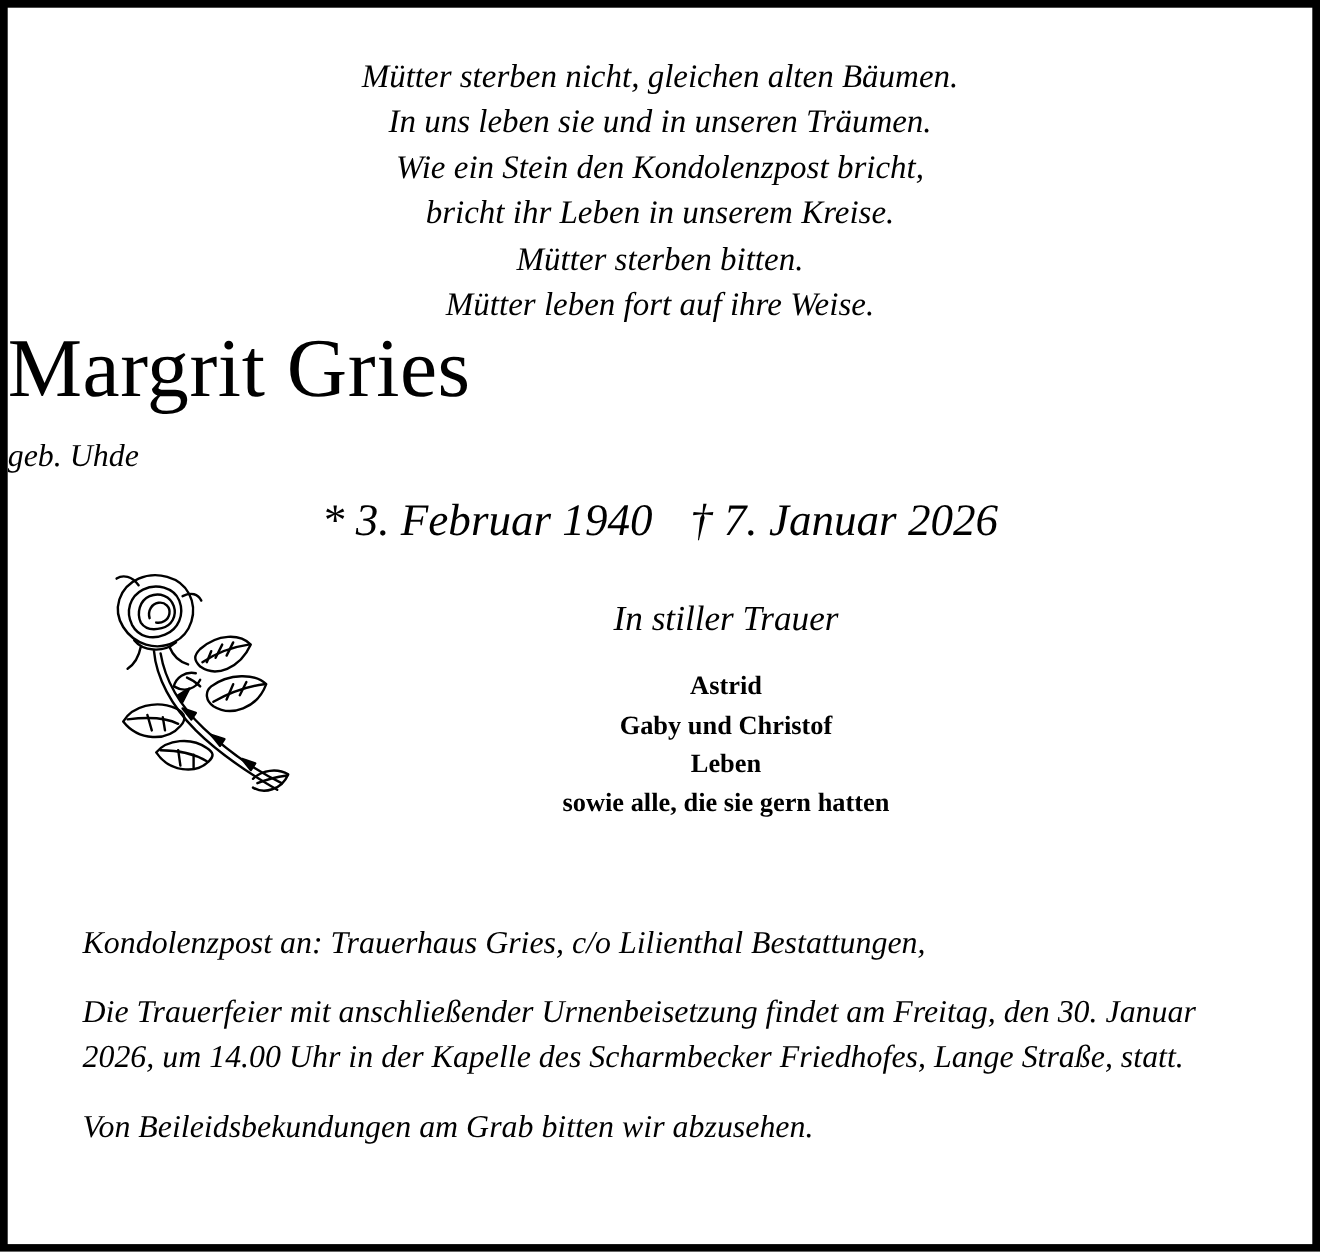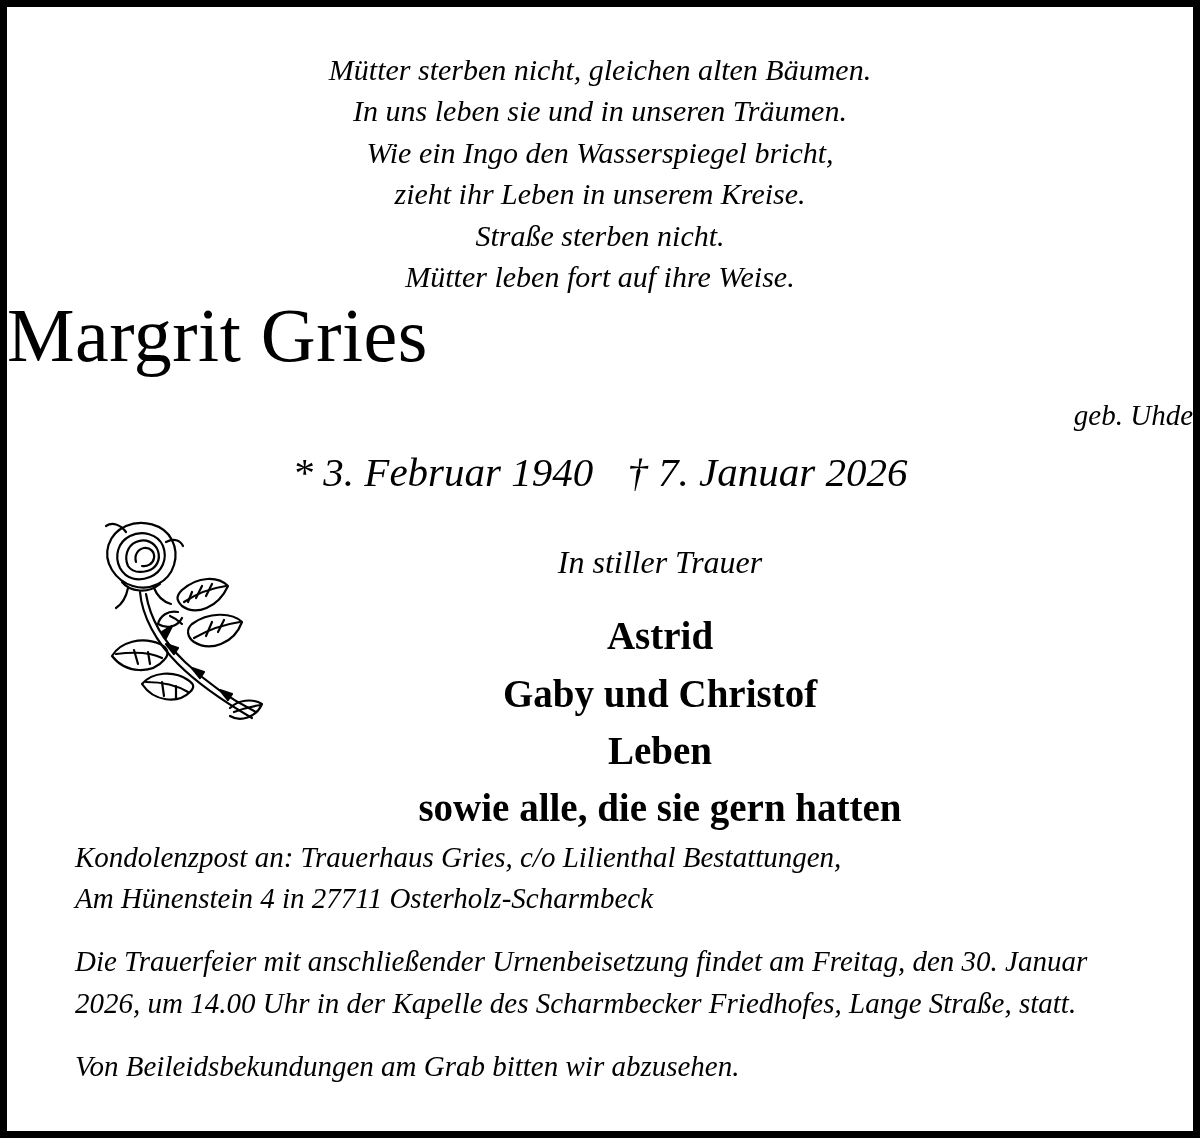--- a/index.html
+++ b/index.html
@@ -41,21 +41,21 @@
   .poem div { white-space: nowrap; }
 
   
   .name {
     text-align: left;
     font-size: 76px;
     line-height: 1;
     letter-spacing: 0.5px;
   }
   .maiden {
-    text-align: right;
+    text-align: left;
     font-style: italic;
     font-size: 29px;
     margin-top: 26px;
   }
   .dates {
     text-align: center;
     font-style: italic;
     font-size: 41px;
     margin-top: 16px;
   }
@@ -67,21 +67,21 @@
     text-align: center;
     padding-left: 120px;
   }
   .mourn-head {
     font-style: italic;
     font-size: 32px;
     margin-bottom: 26px;
   }
   .mourn-list {
     font-weight: bold;
-    font-size: 39px;
+    font-size: 24px;
     line-height: 1.47;
   }
 
   
   .rose {
     position: absolute;
     left: 75px;
     top: 505px;
     width: 210px;
     height: 230px;
@@ -103,23 +103,23 @@
 </style>
 </head>
 <body>
 
 <div class="obituary">
   <div class="inner">
 
     <div class="poem">
       <div>Mütter sterben nicht, gleichen alten Bäumen.</div>
       <div>In uns leben sie und in unseren Träumen.</div>
-      <div>Wie ein Ingo den Wasserspiegel bricht,</div>
-      <div>zieht ihr Leben in unserem Kreise.</div>
-      <div>Straße sterben nicht.</div>
+      <div>Wie ein Stein den Kondolenzpost bricht,</div>
+      <div>bricht ihr Leben in unserem Kreise.</div>
+      <div>Mütter sterben bitten.</div>
       <div>Mütter leben fort auf ihre Weise.</div>
     </div>
 
     <div class="name">Margrit Gries</div>
     <div class="maiden">geb. Uhde</div>
     <div class="dates">
       <span>* 3. Februar 1940</span><span class="sep"></span><span>† 7. Januar 2026</span>
     </div>
 
     <div class="mourn-wrap">
@@ -174,20 +174,19 @@
           <path d="M88 104 C93 106 97 109 100 112"></path>
           <path d="M148 196 C156 188 170 186 180 192 C174 206 158 210 148 204"></path>
           <path d="M152 200 C162 196 172 194 179 193"></path>
         </g>
       </svg>
     </div>
 
     <div class="footer">
       <p>
         <span class="kondolenz-label">Kondolenzpost an:  Trauerhaus Gries, c/o Lilienthal Bestattungen,</span><br>
-        <span>Am Hünenstein 4 in 27711 Osterholz-Scharmbeck</span>
       </p>
       <p>Die Trauerfeier mit anschließender Urnenbeisetzung findet am Freitag, den 30. Januar 2026, um 14.00 Uhr in der Kapelle des Scharmbecker Friedhofes, Lange Straße, statt.</p>
       <p>Von Beileidsbekundungen am Grab bitten wir abzusehen.</p>
     </div>
 
   </div>
 </div>
 
 </body></html>

